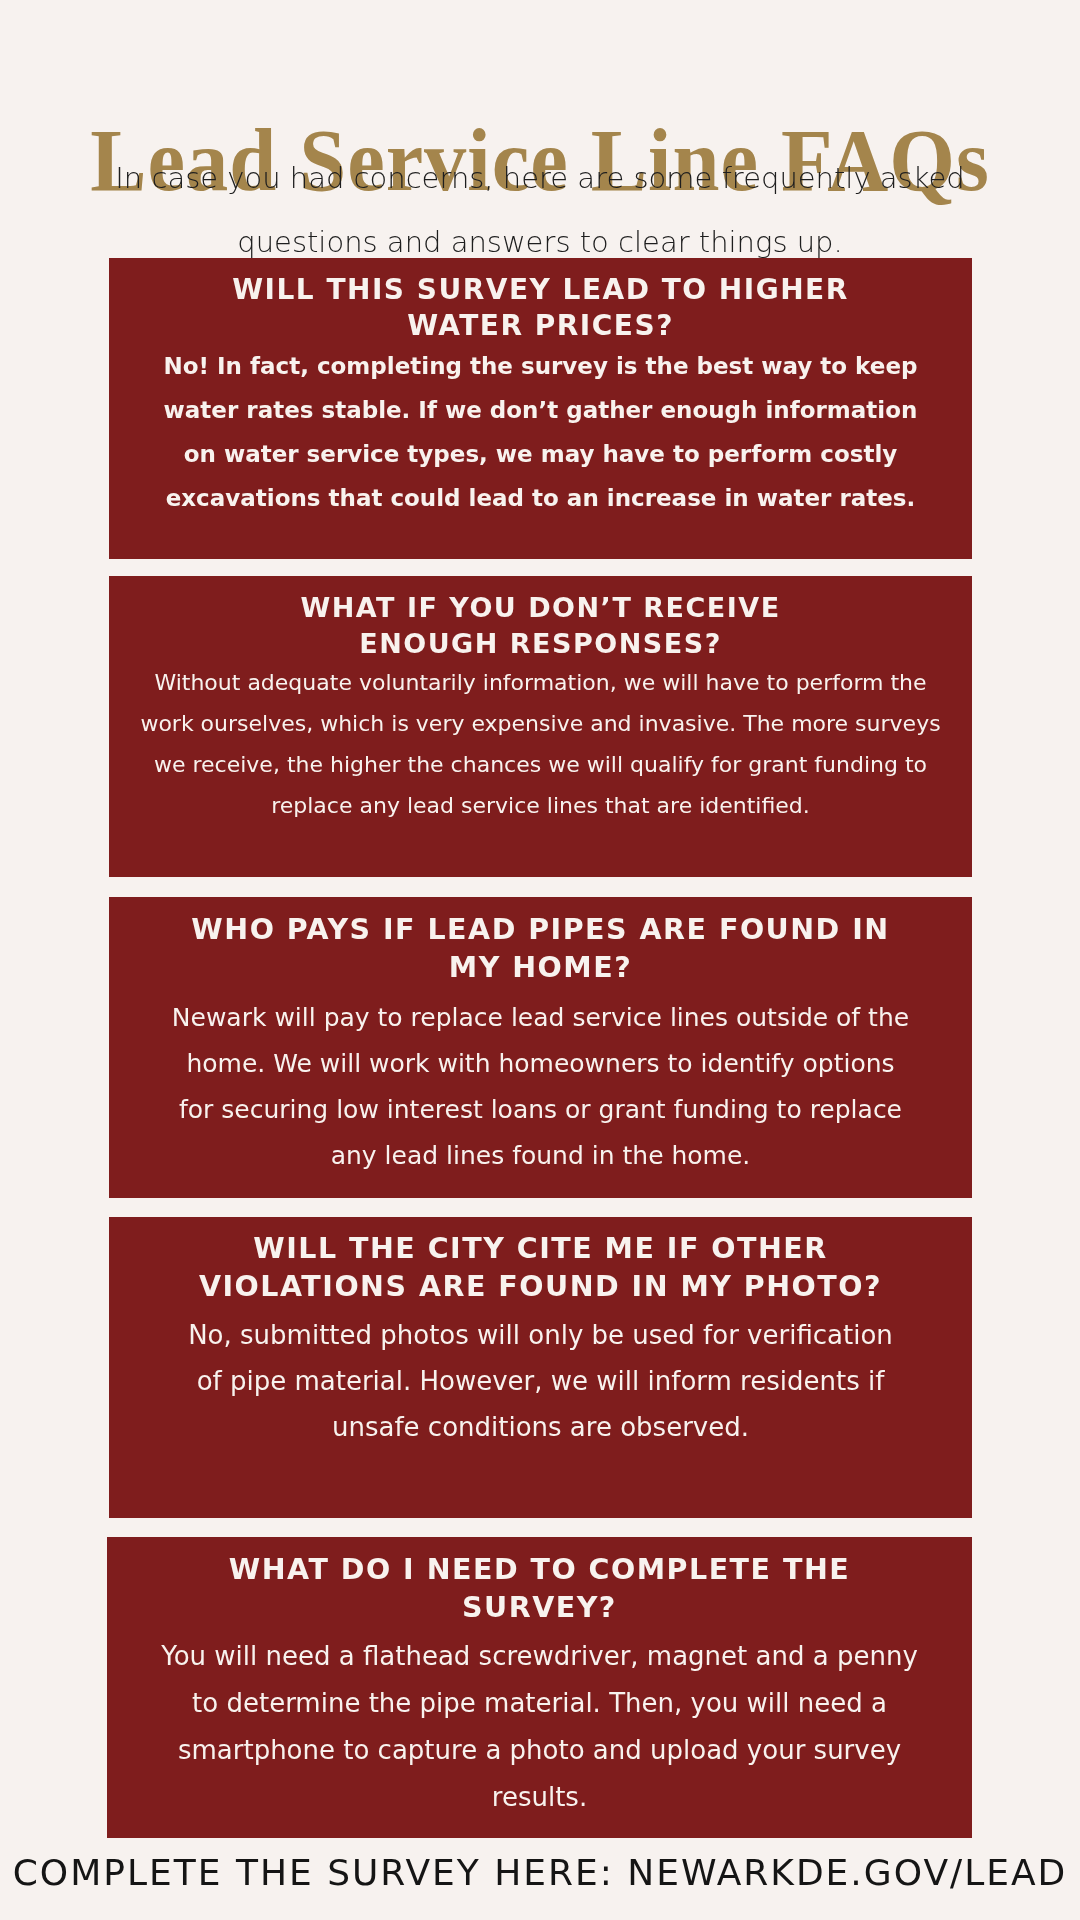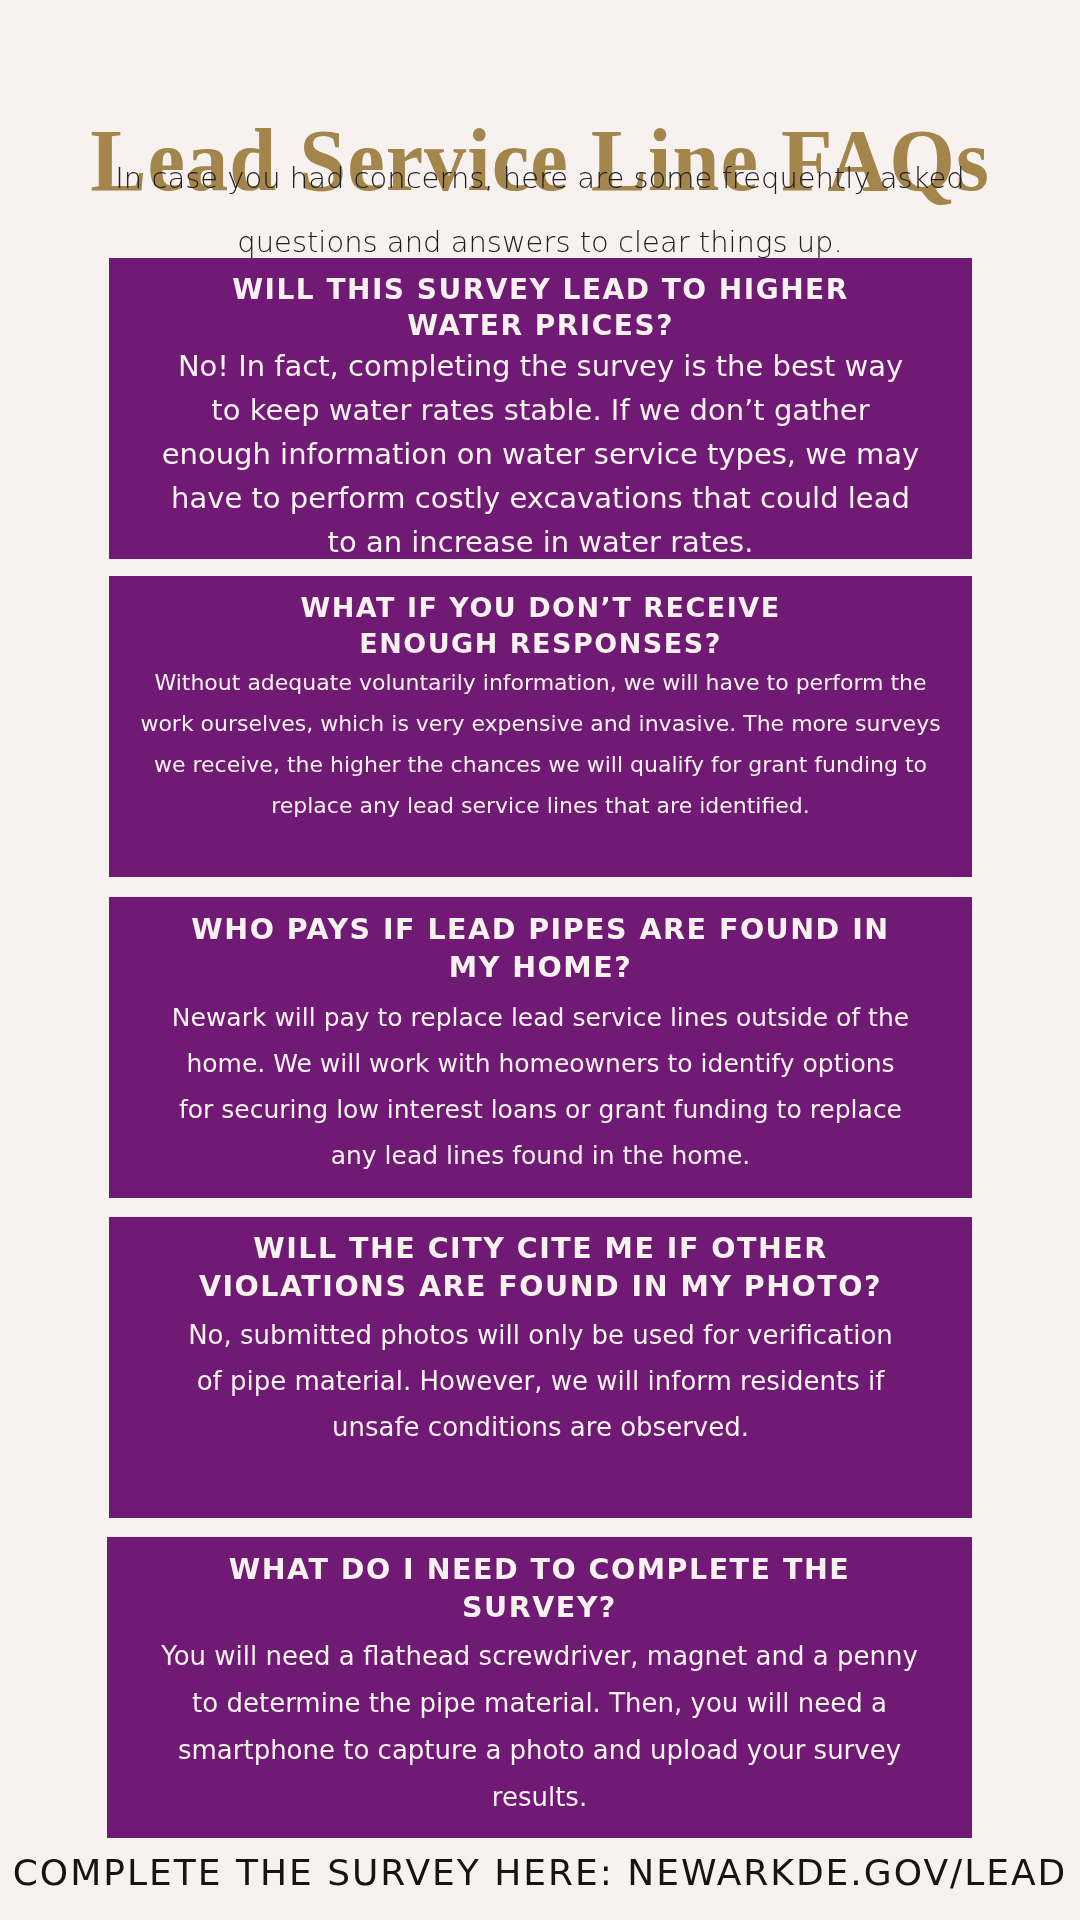--- a/index.html
+++ b/index.html
@@ -21,21 +21,21 @@
   .subtitle {
     position:absolute; left:100px; width:880px; top:146px;
     text-align:center;
     color:#1e1e1e;
     font-family:"DejaVu Sans", sans-serif;
     font-size:29px; line-height:64px;
     font-weight:300;
   }
   .card {
     position:absolute; left:109px; width:863px; height:301px;
-    background:#701a75;
+    background:#7f1d1d;
     color:#f8f2ee;
     text-align:center;
     box-sizing:border-box;
   }
   .card h2 {
     margin:0; font-weight:bold;
     letter-spacing:1.5px;
   }
   .card p { margin:0; }
   .footer {
@@ -47,21 +47,21 @@
   }
 </style>
 </head>
 <body>
 
 <h1 class="title">Lead Service Line FAQs</h1>
 <div class="subtitle">In case you had concerns, here are some frequently asked questions and answers to clear things up.</div>
 
 <section class="card" style="top:258px; padding:14px 50px 0;">
   <h2 style="font-size:28px; line-height:36px; padding:0 60px;">WILL THIS SURVEY LEAD TO HIGHER WATER PRICES?</h2>
-  <p style="font-size:29px; line-height:44px; margin-top:0px;">No! In fact, completing the survey is the best way to keep water rates stable. If we don’t gather enough information on water service types, we may have to perform costly excavations that could lead to an increase in water rates.</p>
+  <p style="font-size:23px; line-height:44px; margin-top:0px;font-weight:bold;">No! In fact, completing the survey is the best way to keep water rates stable. If we don’t gather enough information on water service types, we may have to perform costly excavations that could lead to an increase in water rates.</p>
 </section>
 
 <section class="card" style="top:576px; padding:14px 30px 4px;">
   <h2 style="font-size:27px; line-height:36px; padding:0 90px;">WHAT IF YOU DON’T RECEIVE ENOUGH RESPONSES?</h2>
   <p style="font-size:22px; line-height:41px; margin-top:0px;">Without adequate voluntarily information, we will have to perform the work ourselves, which is very expensive and invasive. The more surveys we receive, the higher the chances we will qualify for grant funding to replace any lead service lines that are identified.</p>
 </section>
 
 <section class="card" style="top:897px; padding:14px 57px 0;">
   <h2 style="font-size:28.5px; line-height:38px; padding:0 20px;">WHO PAYS IF LEAD PIPES ARE FOUND IN MY HOME?</h2>
   <p style="font-size:25px; line-height:46px; margin-top:8px;">Newark will pay to replace lead service lines outside of the home. We will work with homeowners to identify options for securing low interest loans or grant funding to replace any lead lines found in the home.</p>

